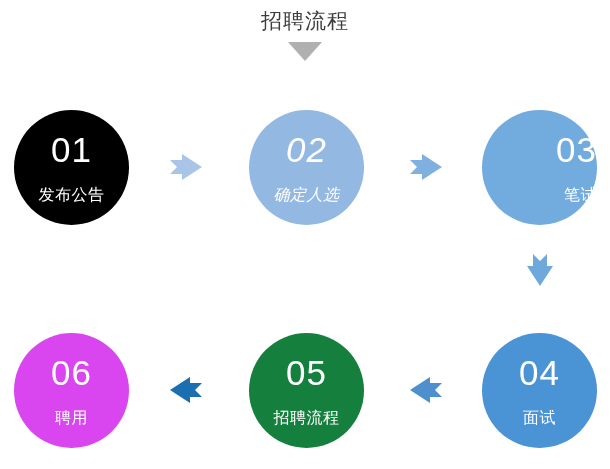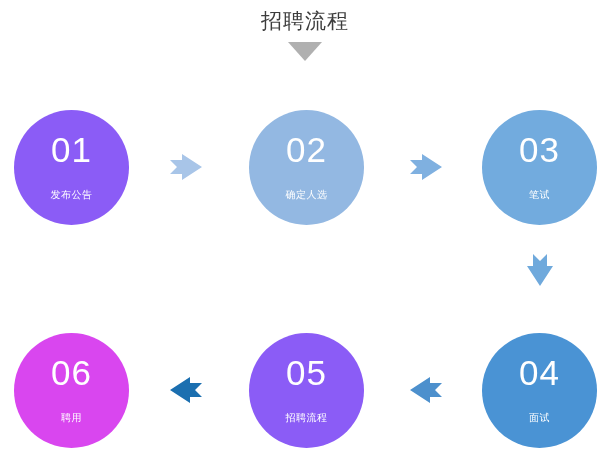--- a/index.html
+++ b/index.html
@@ -62,21 +62,21 @@
   }
   .step-num {
     font-size: 35px;
     line-height: 38px;
     font-weight: 300;
     letter-spacing: 1px;
     color: #ffffff;
   }
   .step-label {
     margin-top: 16px;
-    font-size: 10px;
+    font-size: 16px;
     line-height: 19px;
     letter-spacing: 0.5px;
     color: #ffffff;
     white-space: nowrap;
   }
 
   
   .arrow {
     position: absolute;
     width: 44px;
@@ -91,41 +91,41 @@
 </head>
 <body>
 
 <div id="diagram">
 
   <div class="title-block">
     <span class="title-text">招聘流程</span>
     <span class="title-caret"></span>
   </div>
 
-  <div class="step" id="step-0" style="left: 14px; top: 110px; background: #8b5cf6;">
+  <div class="step" id="step-0" style="left: 14px; top: 110px; background: #000000;">
     <span class="step-num">01</span>
     <span class="step-label">发布公告</span>
   </div>
 
-  <div class="step" id="step-1" style="left: 249px; top: 110px; background: rgb(147, 184, 226);">
+  <div class="step" id="step-1" style="left: 249px; top: 110px; background: rgb(147, 184, 226); font-style: italic;">
     <span class="step-num">02</span>
     <span class="step-label">确定人选</span>
   </div>
 
-  <div class="step" id="step-2" style="left: 482px; top: 110px; background: rgb(114, 171, 222);">
+  <div class="step" id="step-2" style="left: 482px; top: 110px; background: rgb(114, 171, 222); align-items: flex-end;">
     <span class="step-num">03</span>
     <span class="step-label">笔试</span>
   </div>
 
   <div class="step" id="step-3" style="left: 482px; top: 333px; background: rgb(74, 147, 212);">
     <span class="step-num">04</span>
     <span class="step-label">面试</span>
   </div>
 
-  <div class="step" id="step-4" style="left: 249px; top: 333px; background: #8b5cf6;">
+  <div class="step" id="step-4" style="left: 249px; top: 333px; background: #15803d;">
     <span class="step-num">05</span>
     <span class="step-label">招聘流程</span>
   </div>
 
   <div class="step" id="step-5" style="left: 14px; top: 333px; background: #d946ef;">
     <span class="step-num">06</span>
     <span class="step-label">聘用</span>
   </div>
 
   <div class="arrow" id="arrow-0" style="left: 164px; top: 145px;">

